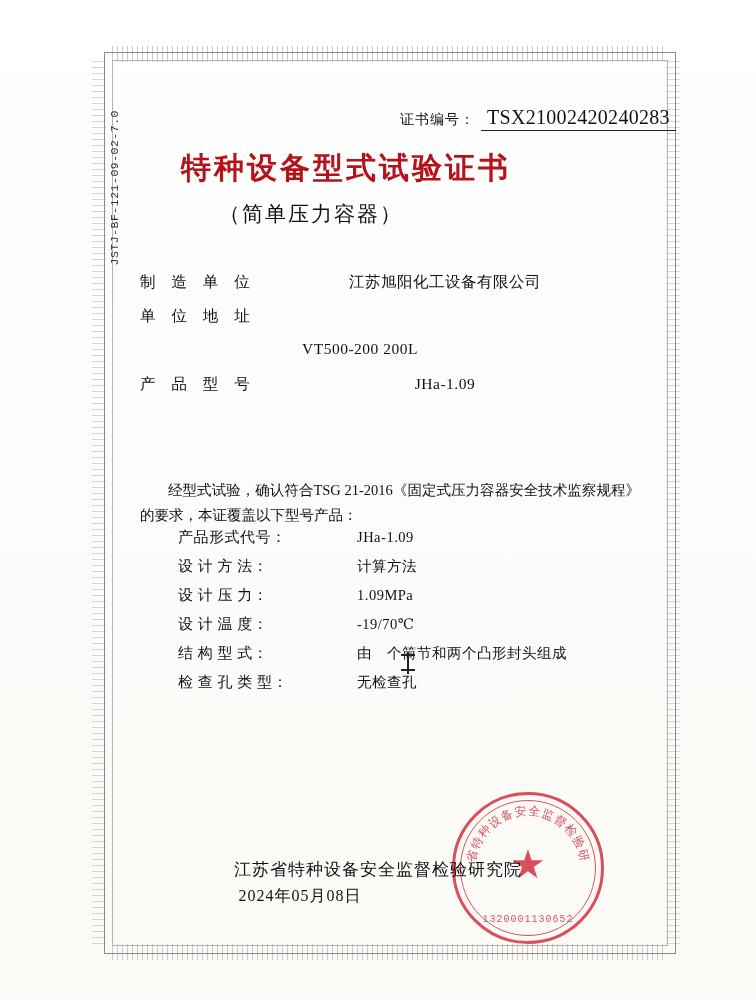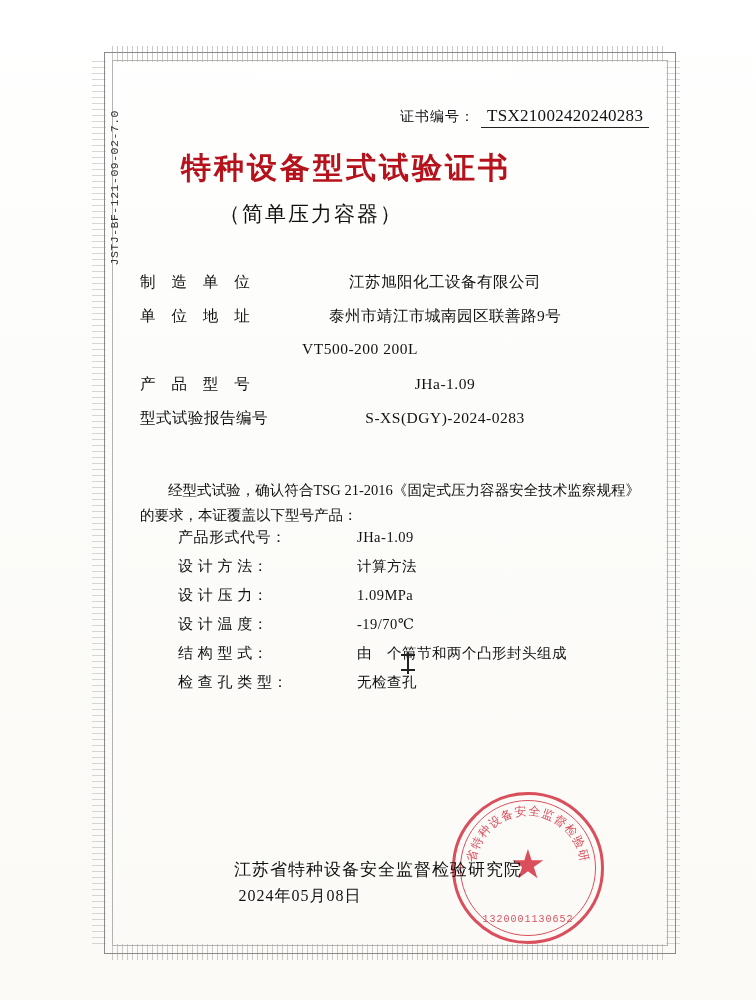--- a/index.html
+++ b/index.html
@@ -83,21 +83,21 @@
     align-items: baseline;
     font-size: 14px;
     color: #111;
   }
   .cert-no-label { letter-spacing: 1px; }
   .cert-no-value {
     margin-left: 6px;
     border-bottom: 1px solid #222;
     padding: 0 6px 1px 6px;
     font-family: "Liberation Serif", serif;
-    font-size: 17px;
+    font-size: 20px;
     letter-spacing: .3px;
   }
 
   .title {
     position: absolute;
     left: 0; top: 148px;
     width: 692px;
     text-align: center;
     font-size: 30px;
     font-weight: bold;
@@ -278,32 +278,27 @@
   <div class="title">特种设备型式试验证书</div>
   <div class="subtitle">（简单压力容器）</div>
 
   <div class="fields">
     <div class="field-row">
       <span class="field-label">制 造 单 位</span>
       <span class="field-value">江苏旭阳化工设备有限公司</span>
     </div>
     <div class="field-row">
       <span class="field-label">单 位 地 址</span>
-      <span class="field-value">泰州市靖江市城南园区联善路9号</span>
     </div>
     <div class="field-row">
       <span class="field-value">VT500-200 200L</span>
     </div>
     <div class="field-row">
       <span class="field-label">产 品 型 号</span>
       <span class="field-value">JHa-1.09</span>
-    </div>
-    <div class="field-row">
-      <span class="field-label tight">型式试验报告编号</span>
-      <span class="field-value">S-XS(DGY)-2024-0283</span>
     </div>
   </div>
 
   <div class="para">
     <span class="indent"></span><span>经型式试验，确认符合TSG 21-2016《固定式压力容器安全技术监察规程》的要求，本证覆盖以下型号产品：</span>
   </div>
 
   <div class="spec-list">
     <div class="spec-row">
       <span class="spec-label tight">产品形式代号：</span>

